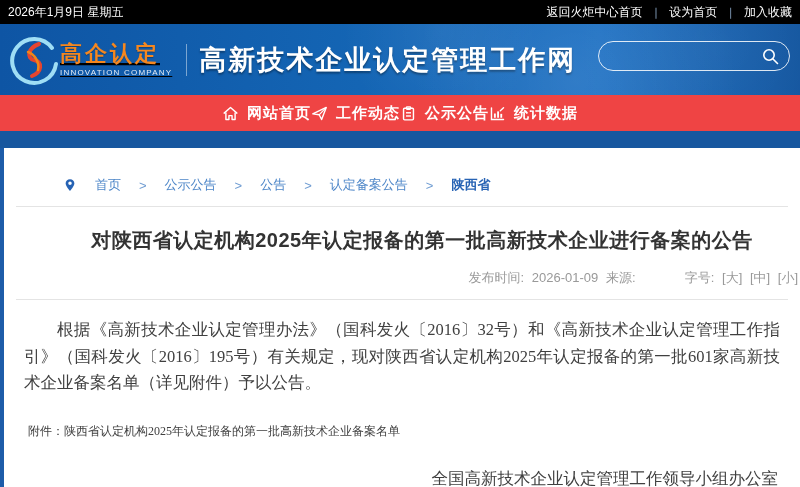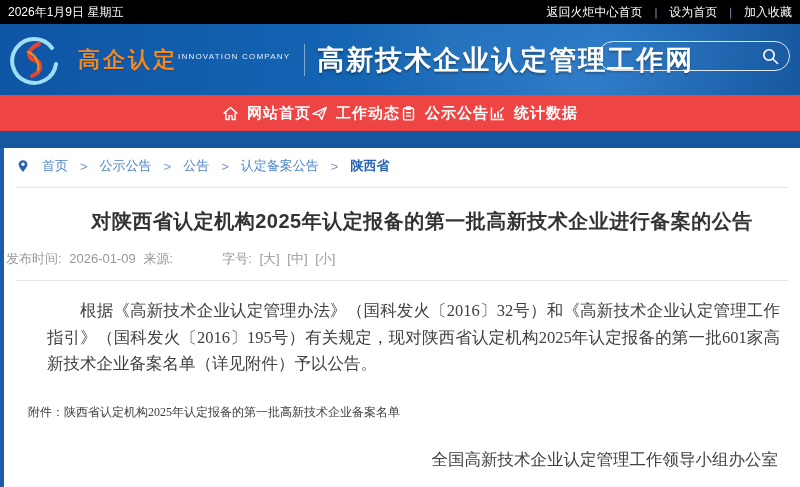--- a/index.html
+++ b/index.html
@@ -17,21 +17,21 @@
   .header { height:71px; position:relative; display:flex; align-items:center;
     background:linear-gradient(90deg,#0e55a4 0%, #1465b4 45%, #1a6ec2 75%, #12559f 100%); }
   .header::before { content:""; position:absolute; inset:0;
     background:
       radial-gradient(circle at 72% 80%, rgba(255,255,255,0.10) 0, rgba(255,255,255,0.0) 28%),
       radial-gradient(circle at 55% 10%, rgba(255,255,255,0.06) 0, rgba(255,255,255,0.0) 22%),
       radial-gradient(circle at 90% 30%, rgba(255,255,255,0.05) 0, rgba(255,255,255,0.0) 20%);
     pointer-events:none; }
   .logo-wrap { display:flex; align-items:center; padding-left:8px; position:relative; }
   .logo-icon { width:52px; height:52px; }
-  .logo-text { margin-left:18px; display:flex; line-height:1; }
+  .logo-text { margin-left:0; display:flex; flex-direction:column; line-height:1;text-decoration:underline; }
   .logo-cn { font-size:22px; font-weight:bold; color:#f5871f; letter-spacing:3px;
     text-shadow:0 1px 1px rgba(0,0,0,0.25); }
   .logo-en { font-size:8px; color:#e8eef5; letter-spacing:1.2px; margin-top:4px; }
   .header-divider { width:1px; height:32px; background:rgba(255,255,255,0.45); margin:0 12px 0 14px; }
   .site-title { color:#fff; font-size:27px; font-weight:bold;
     font-family:"Liberation Serif","DejaVu Serif",serif; letter-spacing:2px;
     text-shadow:0 2px 2px rgba(0,0,0,0.35); }
   .search-box { position:absolute; right:10px; top:17px; width:192px; height:30px;
     border:1px solid rgba(255,255,255,0.85); border-radius:15px; display:flex;
     align-items:center; justify-content:flex-end; padding-right:10px; background:transparent; }
@@ -44,36 +44,36 @@
     justify-content:center; }
   .nav-item { display:flex; align-items:center; gap:8px; color:#fff; text-decoration:none;
     font-size:15px; font-weight:bold; letter-spacing:1px; cursor:pointer; }
   .nav-item svg { display:block; }
 
   
   .strip { height:17px; background:#17579f; }
 
   
   .content { height:339px; background:#fff; border-left:4px solid #1d5ca9; position:relative; }
-  .breadcrumb { display:flex; align-items:center; gap:12px; padding:9px 0 0 12px;
-    font-size:13px; color:#4d86c8; }
+  .breadcrumb { display:flex; align-items:center; gap:18px; padding:28px 0 0 12px;
+    font-size:13px; color:#4d86c8;margin-left:47px; }
   .breadcrumb a { color:#4d86c8; text-decoration:none; cursor:pointer; }
   .breadcrumb .sep { color:#6f9cd2; }
   .breadcrumb .current { color:#2763b4; font-weight:bold; }
   .rule { border:none; border-top:1px solid #e4e4e4; margin:12px 12px 0 12px; }
 
   .article-title { margin-top:20px; text-align:center; font-size:20px; font-weight:bold;
     color:#333; letter-spacing:0.5px;padding-left:40px; }
-  .article-meta { margin-top:15px; text-align:left; font-size:13px; color:#999; }
+  .article-meta { margin-top:15px; text-align:right; font-size:13px; color:#999; }
   .article-meta span { margin:0 2px; }
   .meta-gap { display:inline-block; width:34px; }
   .fontsize-opt { cursor:pointer; }
 
   .article-body { padding:0 20px; font-family:"Liberation Serif","DejaVu Serif",serif;
-    font-size:16.5px; color:#404040;margin-left:23px; }
+    font-size:16.5px; color:#404040; }
   .article-body p { margin-top:17px; line-height:1.62; text-indent:2em; text-align:justify; }
   .attachment { margin-top:26px; text-indent:2em;
     font-family:"Liberation Serif","DejaVu Serif",serif; font-size:12px; color:#404040; }
   .signature { margin-top:28px; text-align:right; padding-right:22px; }
   .signature-inner { display:inline-block; text-align:center;
     font-family:"Liberation Serif","DejaVu Serif",serif; font-size:16.5px; color:#404040; }
   .signature-org { display:block; }
 </style>
 </head>
 <body>

